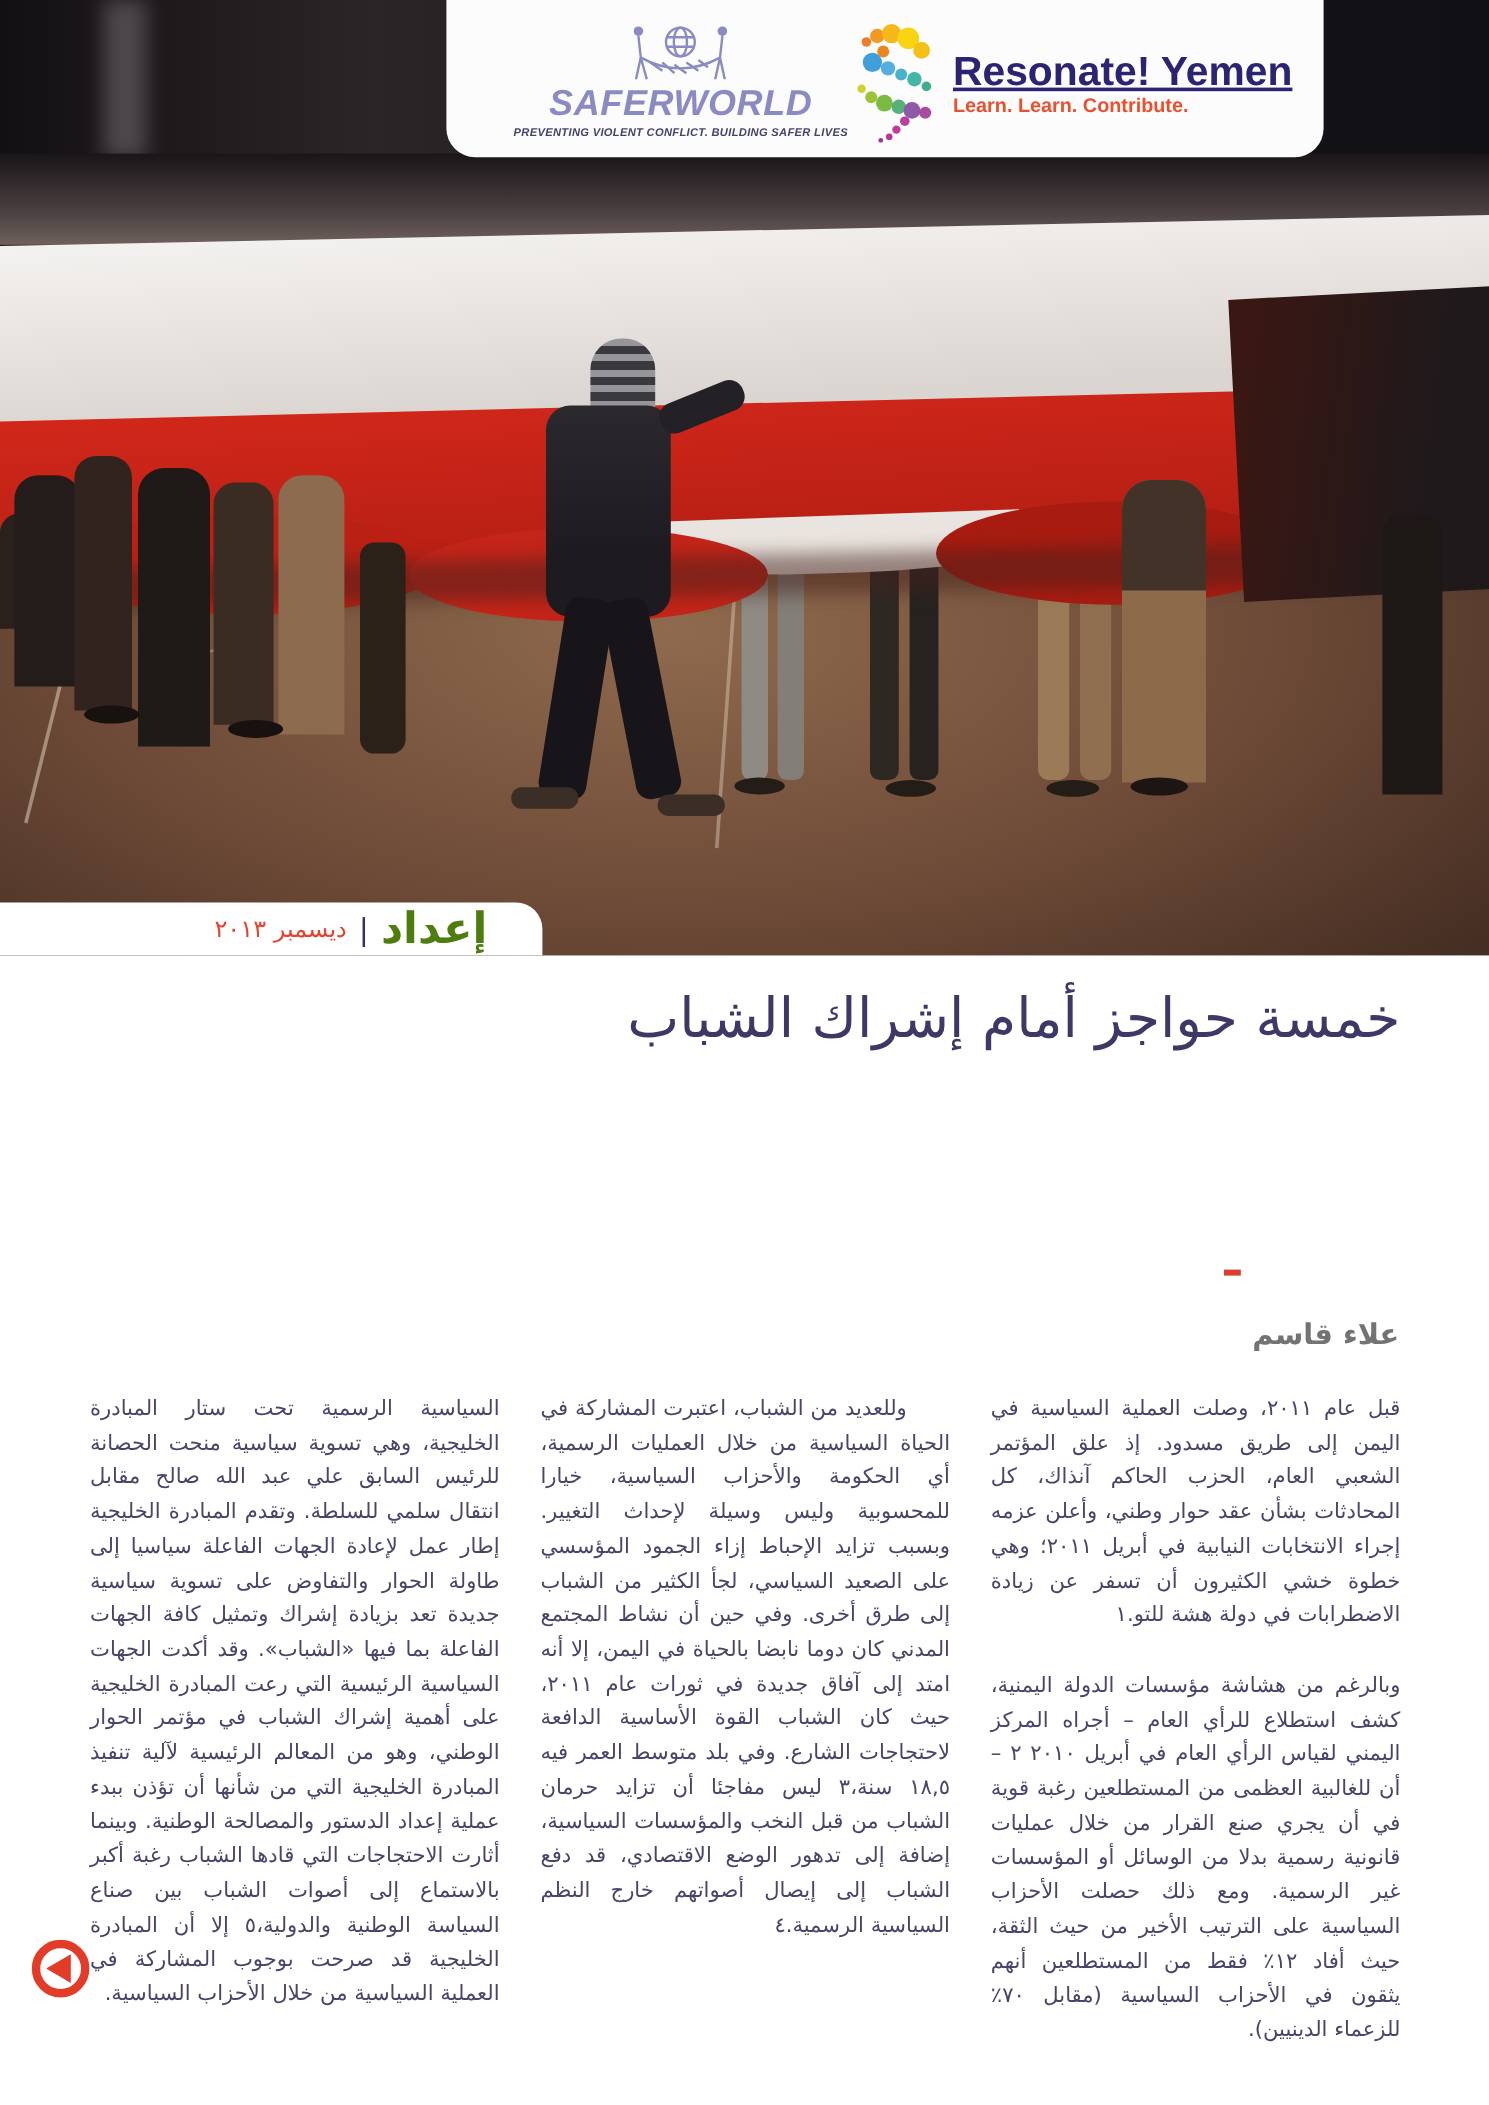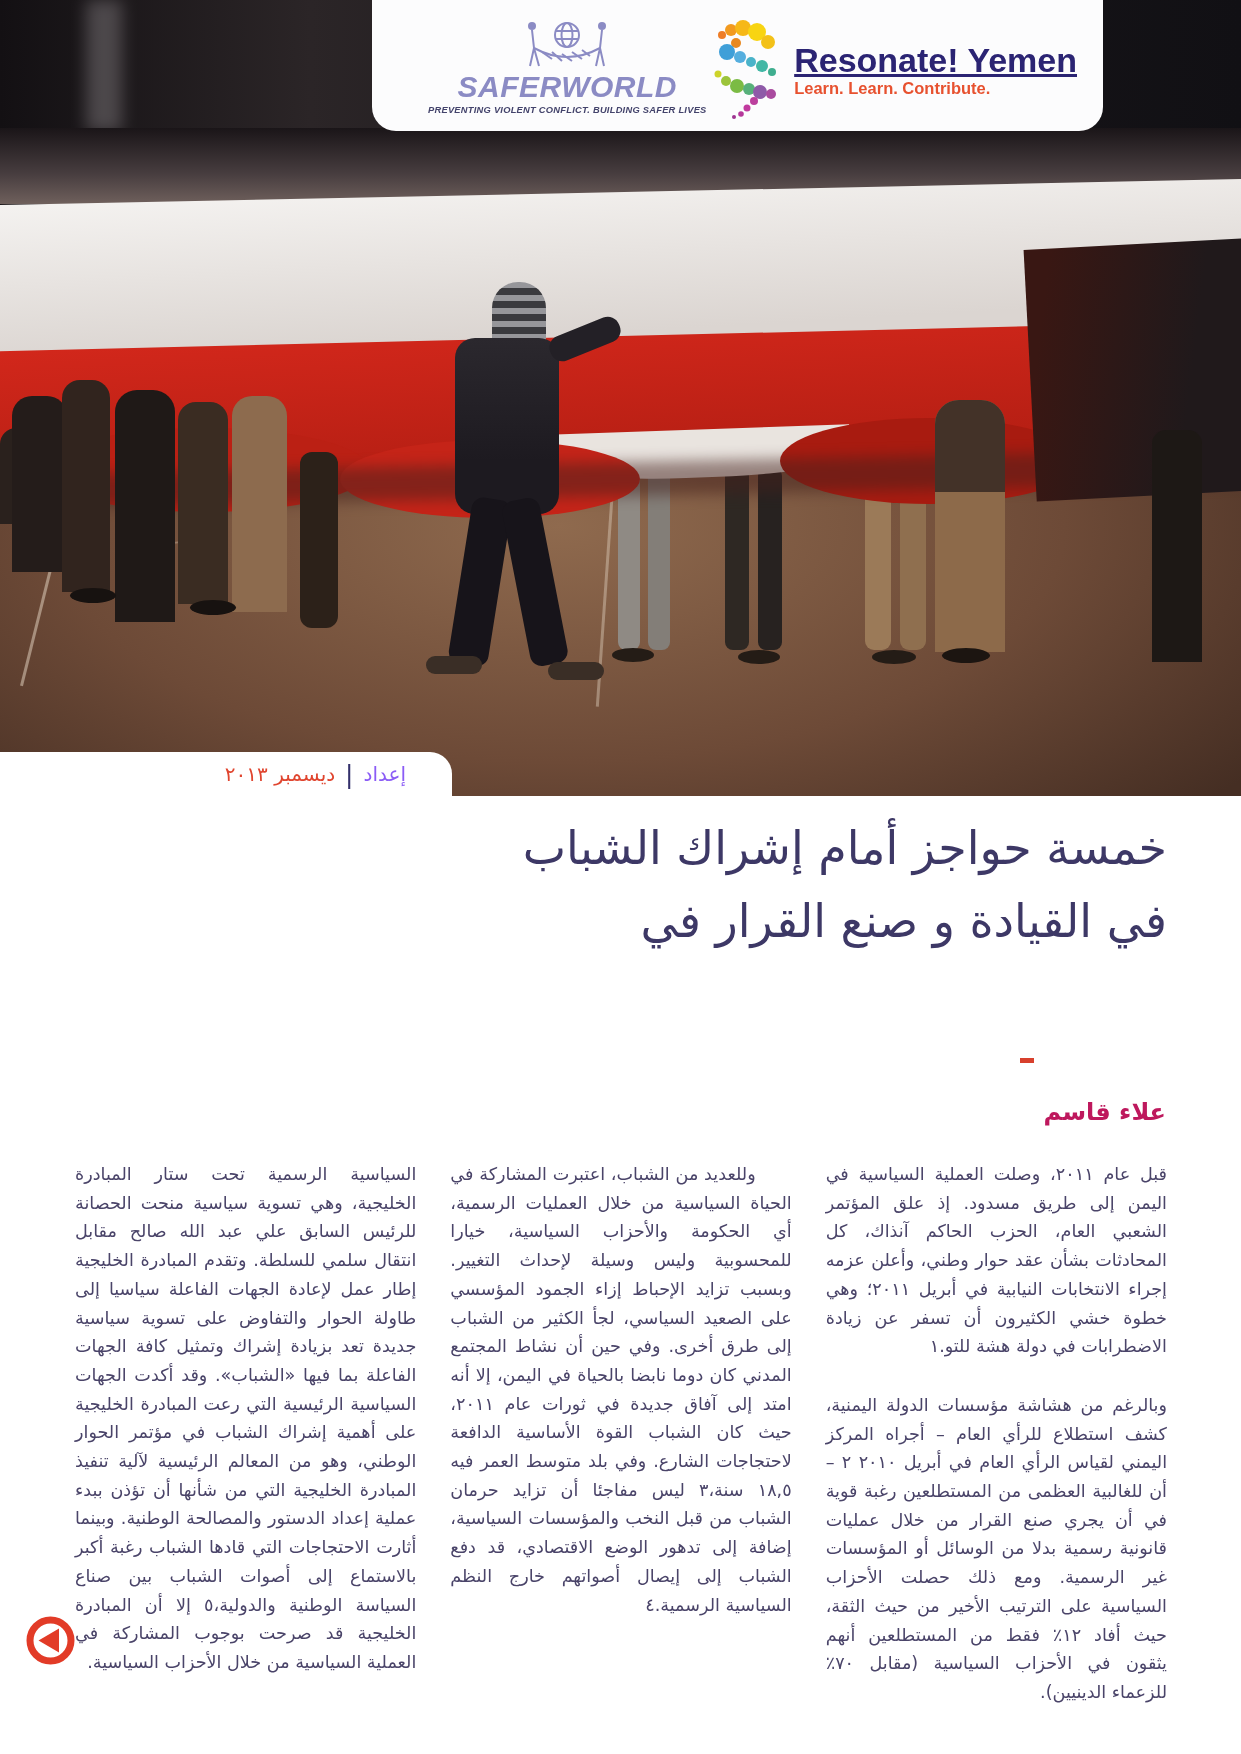--- a/index.html
+++ b/index.html
@@ -80,29 +80,29 @@
           color:#43436b;margin-top:3px;}
   .rs{display:flex;align-items:center;margin-top:10px;}
   .rs-text{margin-left:10px;}
   .rs-name{font-family:"Liberation Sans",sans-serif;font-weight:bold;font-size:34px;color:#2b2473;line-height:34px;text-decoration:underline;}
   .rs-tag{font-family:"Liberation Sans",sans-serif;font-weight:bold;font-size:16.5px;color:#e7512f;margin-top:2px;}
 
   
   .date-badge{position:absolute;left:0;top:752px;width:452px;height:44px;background:#ffffff;
           border-radius:0 22px 0 0;direction:rtl;display:flex;align-items:center;
           padding-right:46px;box-sizing:border-box;}
-  .db-prefix{color:#8b5cf6;font-weight:normal;font-size:20px;}
+  .db-prefix{color:#4d7c0f;font-weight:bold;font-size:36px;}
   .db-sep{color:#33306b;font-size:25px;margin:0 10px;font-weight:400;}
   .db-date{color:#e0452f;font-size:20px;}
 
   
   .title{position:absolute;top:812px;right:74px;text-align:right;direction:rtl;}
   .title span{display:block;font-size:46px;line-height:73px;color:#3d3866;}
   .red-tick{position:absolute;left:1020px;top:1058px;width:14px;height:5px;background:#d8402d;}
-  .author{position:absolute;top:1098px;right:75px;font-size:24px;font-weight:bold;color:#be185d;direction:rtl;}
+  .author{position:absolute;top:1098px;right:75px;font-size:24px;font-weight:bold;color:#737373;direction:rtl;}
 
   
   .columns{position:absolute;top:1160px;right:74px;left:75px;direction:rtl;display:flex;gap:34px;}
   .col{flex:1;}
   .col p{margin:0;text-align:justify;font-size:17.6px;line-height:28.7px;color:#4a4469;}
   .col p.space-top{margin-top:30px;}
   .col p.indent-sm{text-indent:36px;}
   .col p.indent-lg{text-indent:92px;}
 
   
@@ -216,21 +216,20 @@
   </div>
 
   <div class="date-badge">
     <span class="db-prefix">إعداد</span>
     <span class="db-sep">|</span>
     <span class="db-date">ديسمبر ٢٠١٣</span>
   </div>
 
   <h1 class="title" style="margin:0;font-weight:normal;">
     <span>خمسة حواجز أمام إشراك الشباب</span>
-    <span>في القيادة و صنع القرار في</span>
   </h1>
 
   <div class="red-tick"></div>
 
   <div class="author">علاء قاسم</div>
 
   <div class="columns">
     <div class="col">
       <p>قبل عام ٢٠١١، وصلت العملية السياسية في اليمن إلى طريق مسدود. إذ علق المؤتمر الشعبي العام، الحزب الحاكم آنذاك، كل المحادثات بشأن عقد حوار وطني، وأعلن عزمه إجراء الانتخابات النيابية في أبريل ٢٠١١؛ وهي خطوة خشي الكثيرون أن تسفر عن زيادة الاضطرابات في دولة هشة للتو.١</p>
       <p class="space-top">وبالرغم من هشاشة مؤسسات الدولة اليمنية، كشف استطلاع للرأي العام – أجراه المركز اليمني لقياس الرأي العام في أبريل ٢٠١٠ ٢ – أن للغالبية العظمى من المستطلعين رغبة قوية في أن يجري صنع القرار من خلال عمليات قانونية رسمية بدلا من الوسائل أو المؤسسات غير الرسمية. ومع ذلك حصلت الأحزاب السياسية على الترتيب الأخير من حيث الثقة، حيث أفاد ١٢٪ فقط من المستطلعين أنهم يثقون في الأحزاب السياسية (مقابل ٧٠٪ للزعماء الدينيين).</p>

